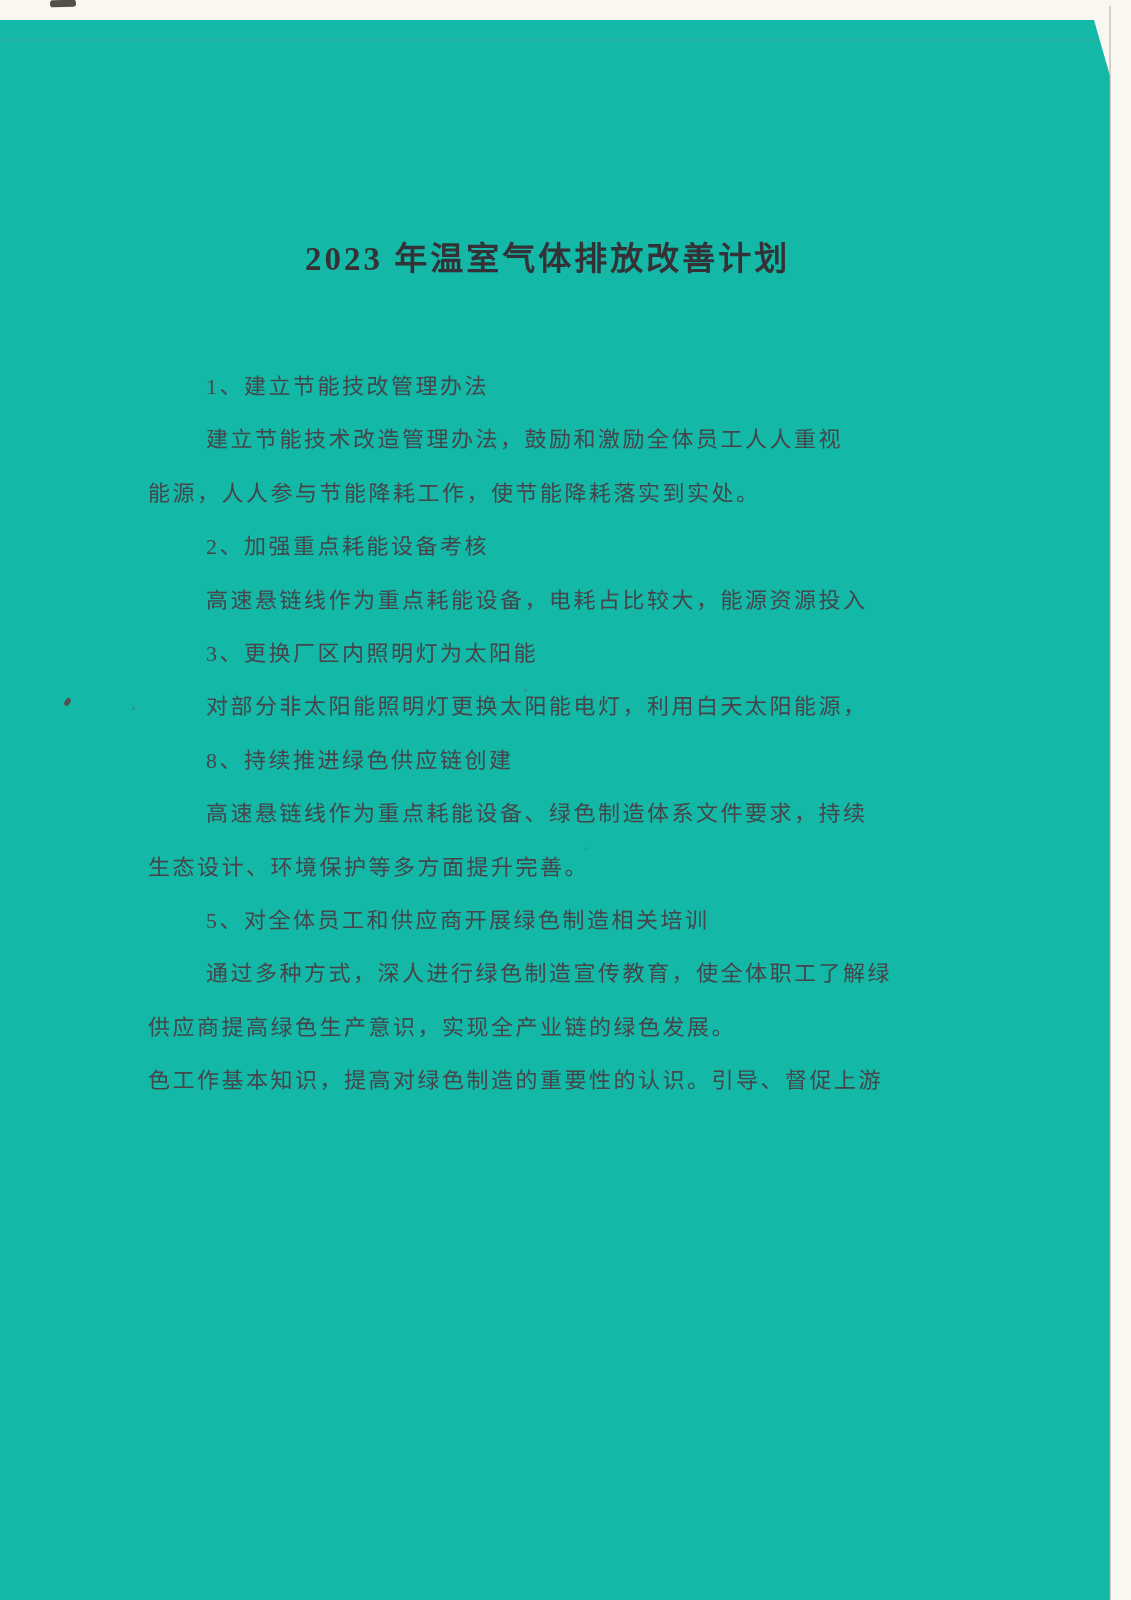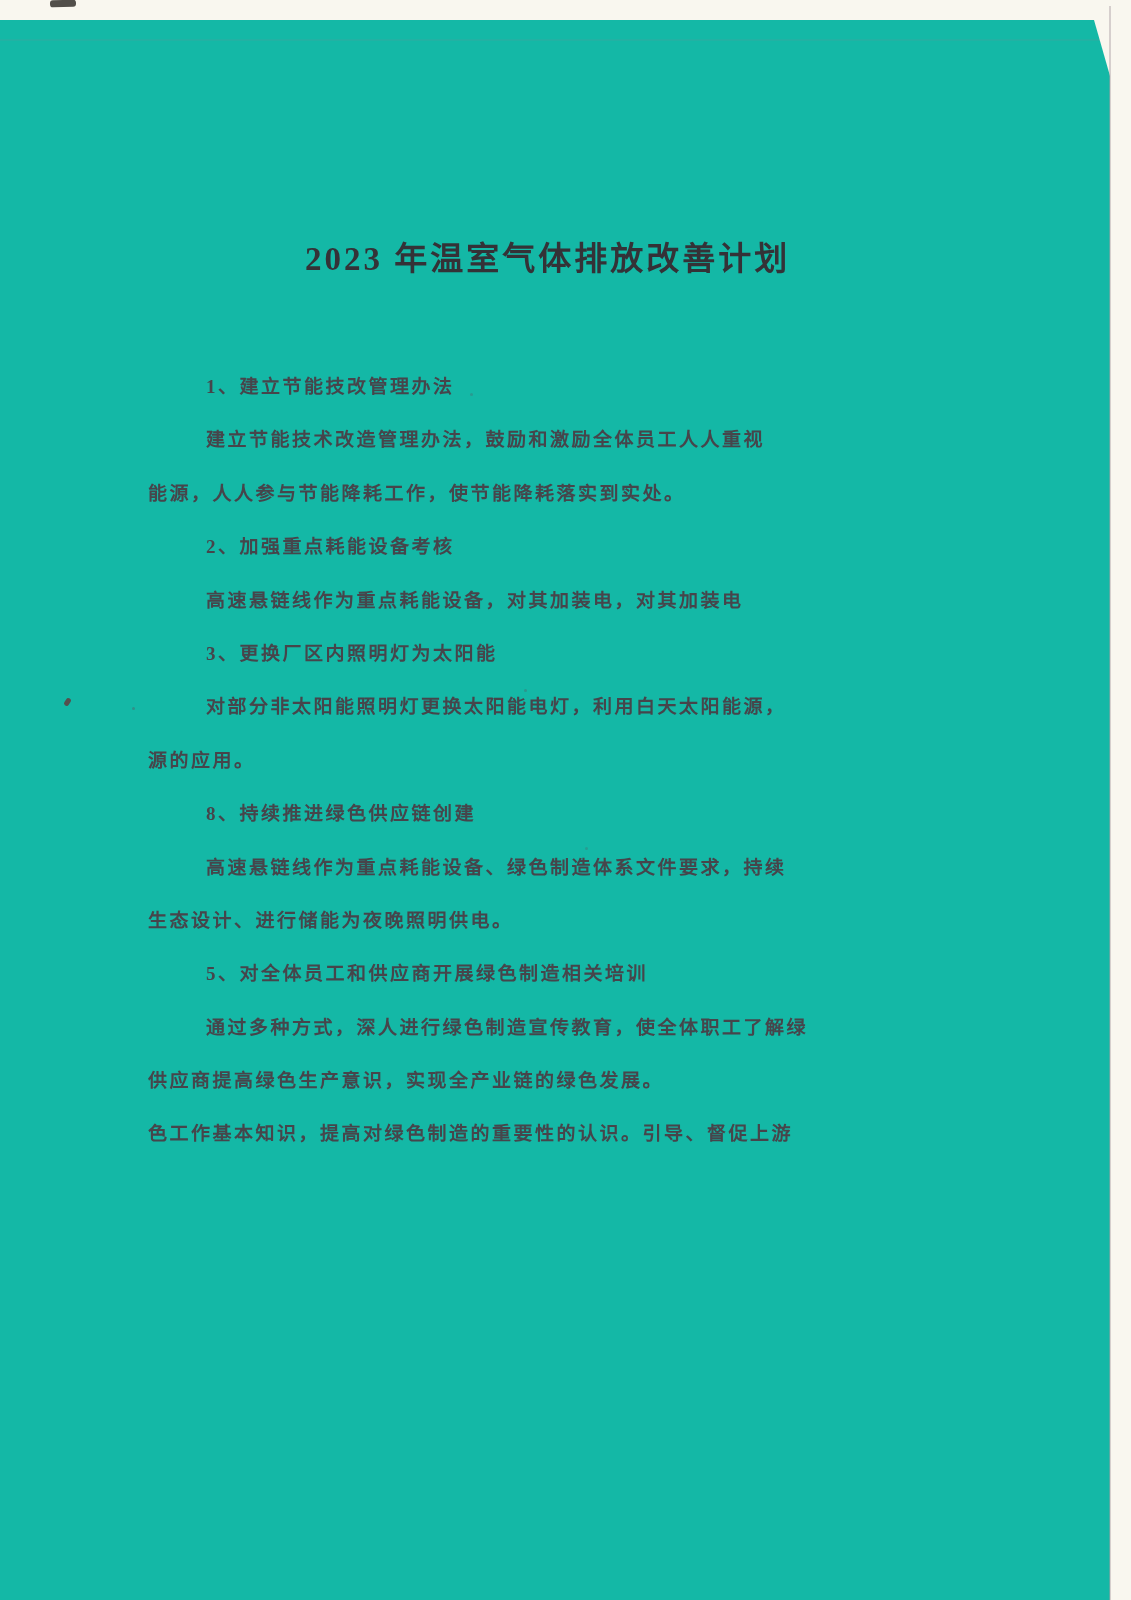--- a/index.html
+++ b/index.html
@@ -85,52 +85,51 @@
   }
   .doc-body {
     position: absolute;
     left: 148px;
     top: 340px;
     width: 930px;
   }
   .line {
     height: 53.4px;
     line-height: 53.4px;
-    font-size: 19px;
+    font-size: 22px;
     color: #46454b;
     letter-spacing: 2.5px;
     white-space: nowrap;
-    font-weight: 700;
+    font-weight: 400;
   }
   .indent {
     padding-left: 58px;
   }
 </style>
 </head>
 <body>
 
 <div class="smudge"></div>
 
 <div class="page">
   <div class="scanline"></div>
 
   <h1 class="doc-title">2023 年温室气体排放改善计划</h1>
 
   <div class="doc-body" id="doc-body">
       <div class="line indent heading">1、建立节能技改管理办法</div>
       <div class="line indent">建立节能技术改造管理办法，鼓励和激励全体员工人人重视</div>
       <div class="line">能源，人人参与节能降耗工作，使节能降耗落实到实处。</div>
       <div class="line indent heading">2、加强重点耗能设备考核</div>
-      <div class="line indent">高速悬链线作为重点耗能设备，对其加装电，对其加装电</div>
+      <div class="line indent">高速悬链线作为重点耗能设备，电耗占比较大，能源资源投入</div>
       <div class="line indent heading">3、更换厂区内照明灯为太阳能</div>
       <div class="line indent">对部分非太阳能照明灯更换太阳能电灯，利用白天太阳能源，</div>
-      <div class="line">源的应用。</div>
       <div class="line indent heading">8、持续推进绿色供应链创建</div>
       <div class="line indent">高速悬链线作为重点耗能设备、绿色制造体系文件要求，持续</div>
-      <div class="line">生态设计、进行储能为夜晚照明供电。</div>
+      <div class="line">生态设计、环境保护等多方面提升完善。</div>
       <div class="line indent heading">5、对全体员工和供应商开展绿色制造相关培训</div>
       <div class="line indent">通过多种方式，深人进行绿色制造宣传教育，使全体职工了解绿</div>
       <div class="line">供应商提高绿色生产意识，实现全产业链的绿色发展。</div>
       <div class="line">色工作基本知识，提高对绿色制造的重要性的认识。引导、督促上游</div>
     </div>
 
   <div class="speck speck-a"></div>
   <div class="speck speck-b"></div>
   <div class="speck speck-c"></div>
   <div class="speck speck-d"></div>

